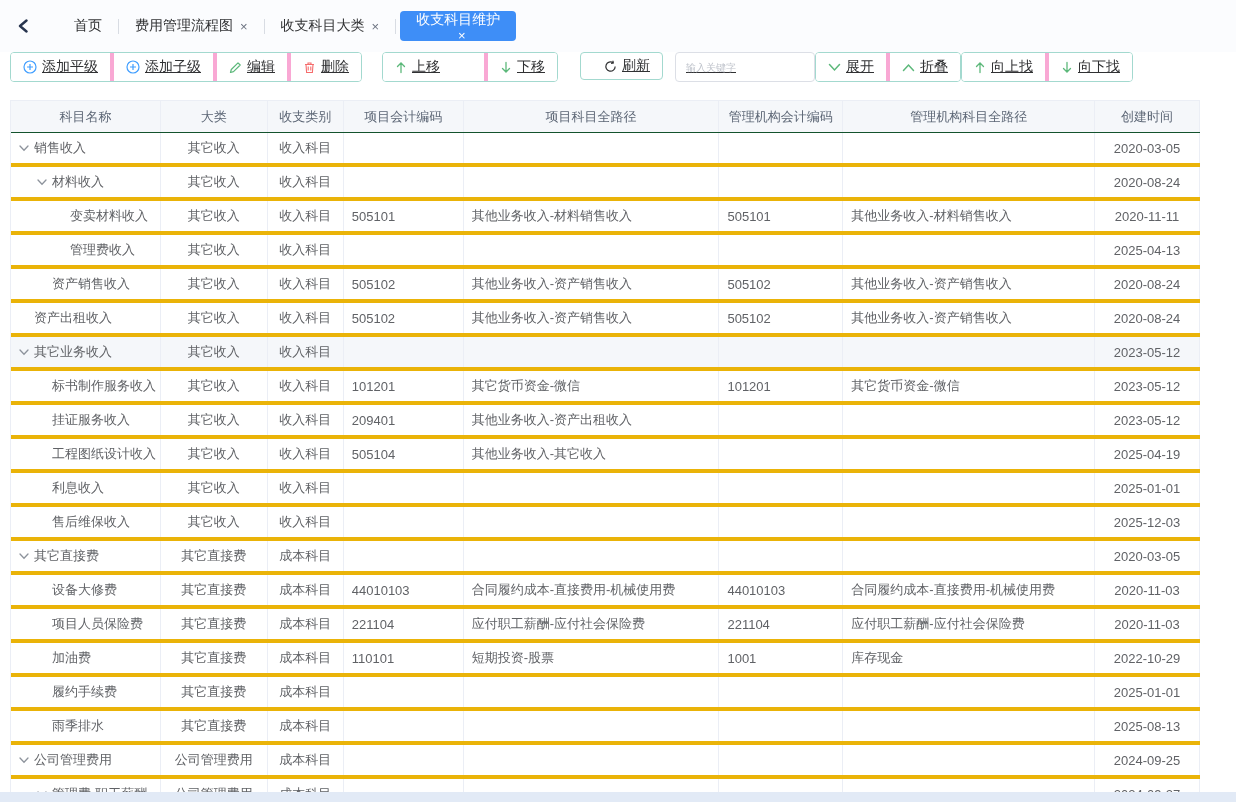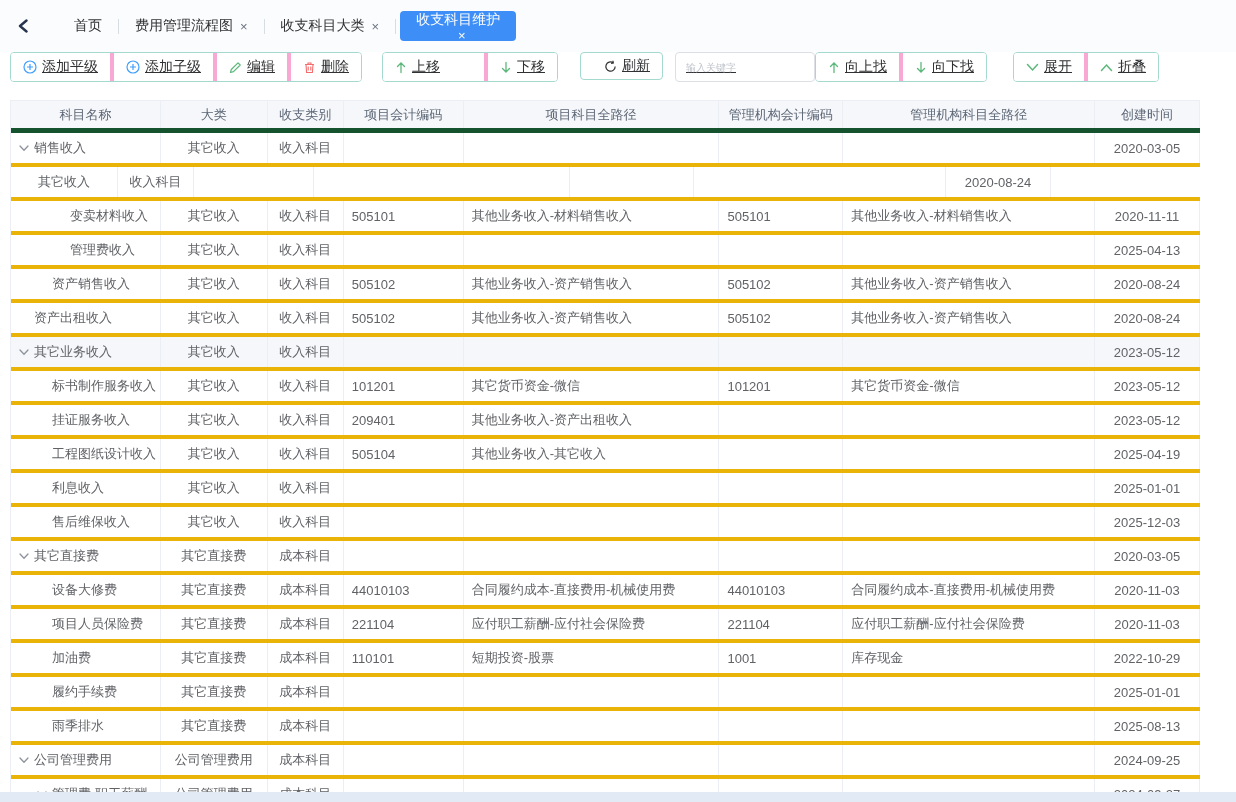--- a/index.html
+++ b/index.html
@@ -29,21 +29,21 @@
   .g1 { margin-right:20px; } .g2 { margin-right:22px;gap:32px; } .g3 { margin-right:12px; }
   .keyword { width:140px; height:30px; border:1px solid #dcdfe6; border-radius:4px; padding:0 10px;
              font-size:10px; color:#606266; outline:none; margin-right:0;
              font-family:"Liberation Sans","DejaVu Sans",sans-serif; }
   .keyword::placeholder { color:#c0c4cc; }
   .g4 { margin-right:26px; }
 
   
   .tablewrap { position:absolute; top:100px; left:0; right:0; bottom:0; padding-left:10px; overflow:hidden; }
   .table { width:1190px; border-left:1px solid #ebeef5; border-top:1px solid #ebeef5; font-size:13px; }
-  .thead { display:flex; height:32px; background:#f5f7fa; border-bottom:5px solid #14532d; }
+  .thead { display:flex; height:32px; background:#f5f7fa; border-bottom:1px solid #14532d; }
   .th { display:flex; align-items:center; justify-content:center; color:#5c6675; font-weight:500;
         border-right:1px solid #ebeef5; height:100%; white-space:nowrap; overflow:hidden; }
   .tr { display:flex; height:34px; border-bottom:4px solid #eab308; background:#fff; cursor:pointer; }
   .tr.hl { background:#f5f7fa; }
   .td { display:flex; align-items:center; height:100%; border-right:1px solid #ebeef5; color:#606266;
         white-space:nowrap; overflow:hidden; }
   .center { justify-content:center; }
   .padded { padding:0 8px; }
   .c-name { width:150px; } .c-cat { width:107px; } .c-type { width:76px; } .c-pcode { width:120px; }
   .c-ppath { width:256px; } .c-mcode { width:124px; } .c-mpath { width:252px; } .c-date { width:105px; }
@@ -133,47 +133,47 @@
     <button class="btn single g3">
       <svg class="ic" width="13" height="13" viewBox="0 0 14 14">
           <path d="M12 7A5 5 0 1 1 9.8 2.9" fill="none" stroke="#303133" stroke-width="1.3"></path>
           <path d="M9.6 0.8l.4 2.4-2.4.4" fill="none" stroke="#303133" stroke-width="1.3"></path>
         </svg>
       <span>刷新</span>
     </button>
 
     <input class="keyword" type="text" placeholder="输入关键字" style="">
 
+    <div class="btngroup">
+      <button class="btn">
+        <svg class="ic" width="13" height="9" viewBox="0 0 13 9">
+            <path d="M1.5 1.5L6.5 7l5-5.5" fill="none" stroke="#5cb87a" stroke-width="1.5" stroke-linecap="round"></path>
+          </svg>
+        <span>展开</span>
+      </button>
+      <button class="btn">
+        <svg class="ic" width="13" height="9" viewBox="0 0 13 9">
+            <path d="M1.5 7.5L6.5 2l5 5.5" fill="none" stroke="#5cb87a" stroke-width="1.5" stroke-linecap="round"></path>
+          </svg>
+        <span>折叠</span>
+      </button>
+    </div>
+
     <div class="btngroup g4">
       <button class="btn">
         <svg class="ic" width="12" height="13" viewBox="0 0 12 13">
             <path d="M6 11.5v-9M2.5 5.5L6 2l3.5 3.5" fill="none" stroke="#5cb87a" stroke-width="1.3" stroke-linecap="round"></path>
           </svg>
         <span>向上找</span>
       </button>
       <button class="btn">
         <svg class="ic" width="12" height="13" viewBox="0 0 12 13">
             <path d="M6 1.5v9M2.5 7.5L6 11l3.5-3.5" fill="none" stroke="#5cb87a" stroke-width="1.3" stroke-linecap="round"></path>
           </svg>
         <span>向下找</span>
-      </button>
-    </div>
-
-    <div class="btngroup">
-      <button class="btn">
-        <svg class="ic" width="13" height="9" viewBox="0 0 13 9">
-            <path d="M1.5 1.5L6.5 7l5-5.5" fill="none" stroke="#5cb87a" stroke-width="1.5" stroke-linecap="round"></path>
-          </svg>
-        <span>展开</span>
-      </button>
-      <button class="btn">
-        <svg class="ic" width="13" height="9" viewBox="0 0 13 9">
-            <path d="M1.5 7.5L6.5 2l5 5.5" fill="none" stroke="#5cb87a" stroke-width="1.5" stroke-linecap="round"></path>
-          </svg>
-        <span>折叠</span>
       </button>
     </div>
   </div>
 
   <div class="tablewrap">
     <div class="table">
       <div class="thead">
         <div class="th c-name">科目名称</div>
         <div class="th c-cat">大类</div>
         <div class="th c-type">收支类别</div>
@@ -195,20 +195,28 @@
     </div>
     <div class="td c-cat center">其它收入</div>
     <div class="td c-type center">收入科目</div>
     <div class="td c-pcode padded"></div>
     <div class="td c-ppath padded"></div>
     <div class="td c-mcode padded"></div>
     <div class="td c-mpath padded"></div>
     <div class="td c-date center">2020-03-05</div>
   </div>
           <div class="tr">
+    <div class="td c-name" style="padding-left: 26px;">
+      <span class="arrow">
+        <svg width="10" height="7" viewBox="0 0 10 7">
+                  <path d="M1 1l4 4.2L9 1" fill="none" stroke="#8d939c" stroke-width="1.3" stroke-linecap="round"></path>
+                </svg>
+      </span>
+      <span class="nm">材料收入</span>
+    </div>
     <div class="td c-cat center">其它收入</div>
     <div class="td c-type center">收入科目</div>
     <div class="td c-pcode padded"></div>
     <div class="td c-ppath padded"></div>
     <div class="td c-mcode padded"></div>
     <div class="td c-mpath padded"></div>
     <div class="td c-date center">2020-08-24</div>
   </div>
           <div class="tr">
     <div class="td c-name" style="padding-left: 44px;">

